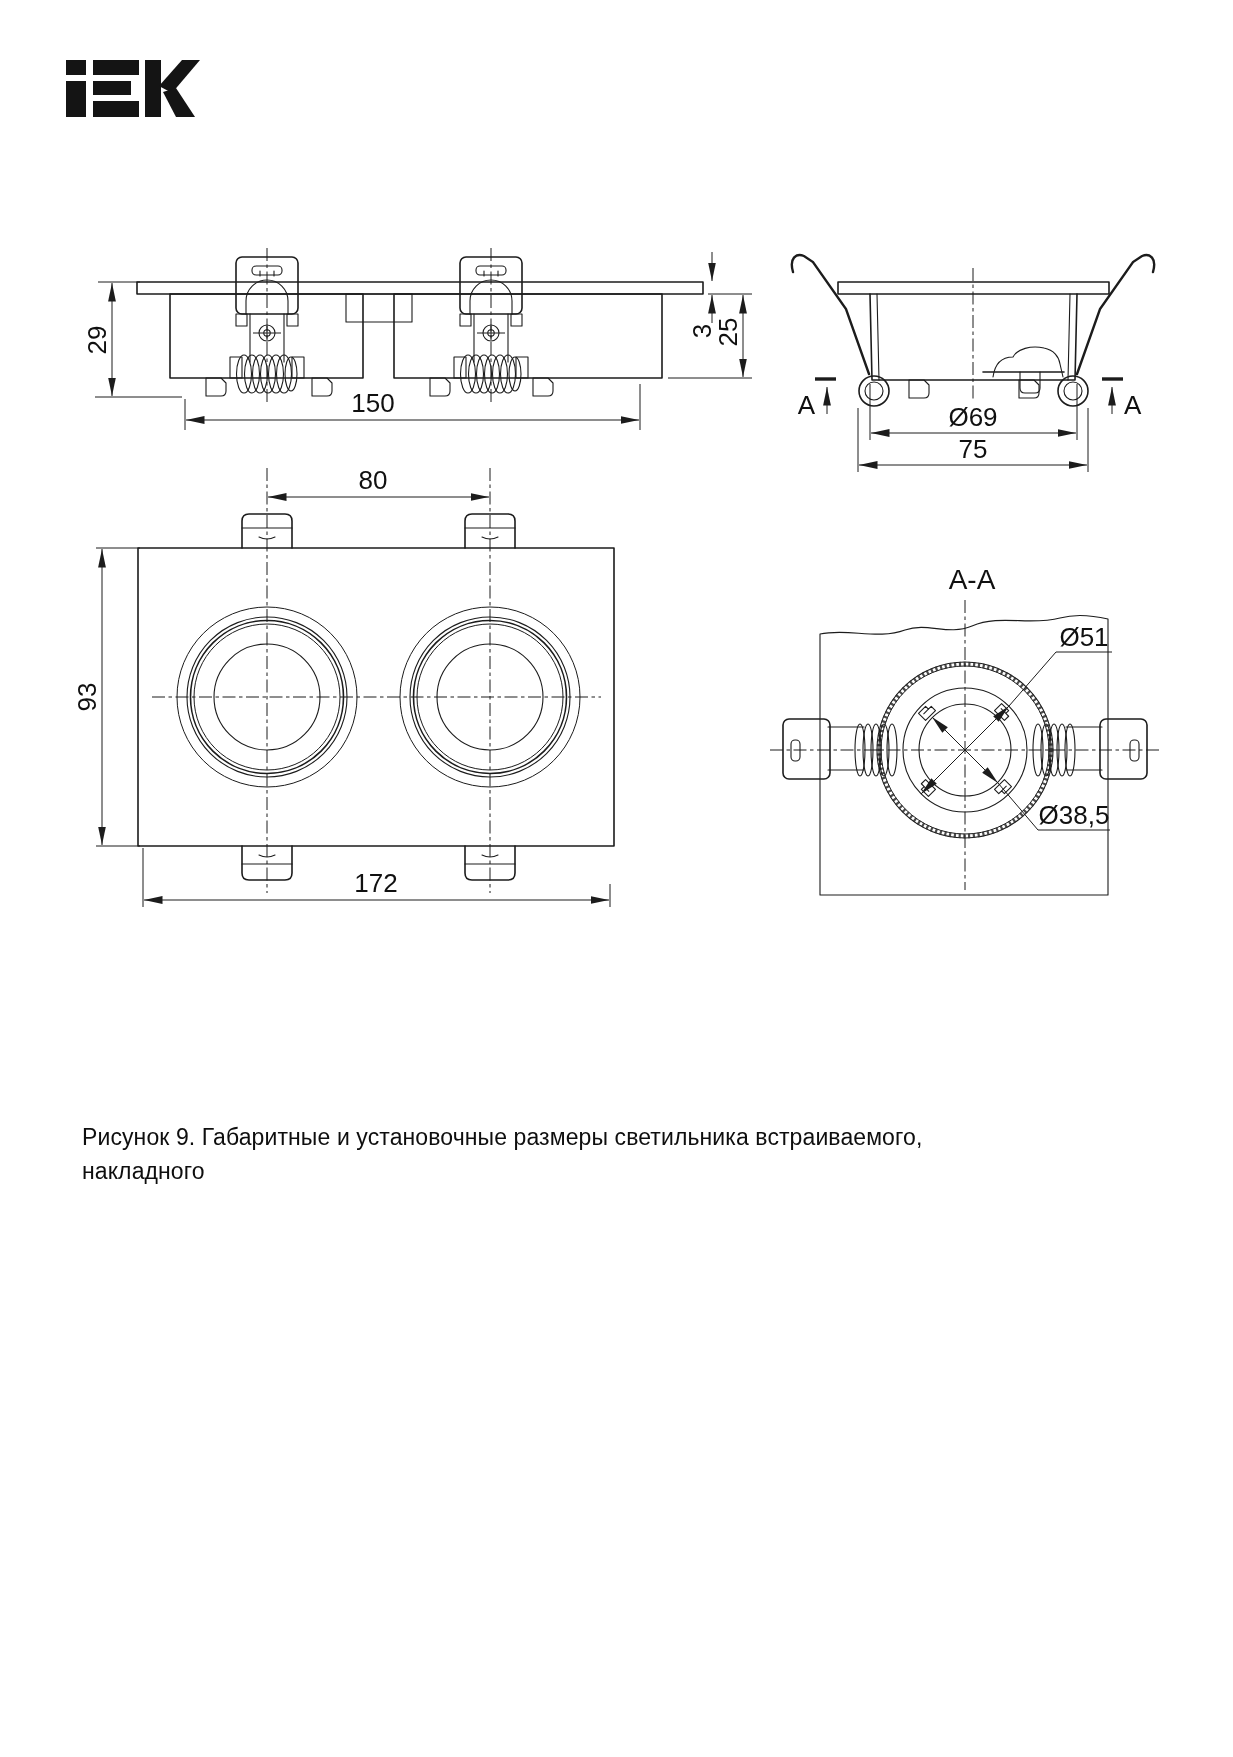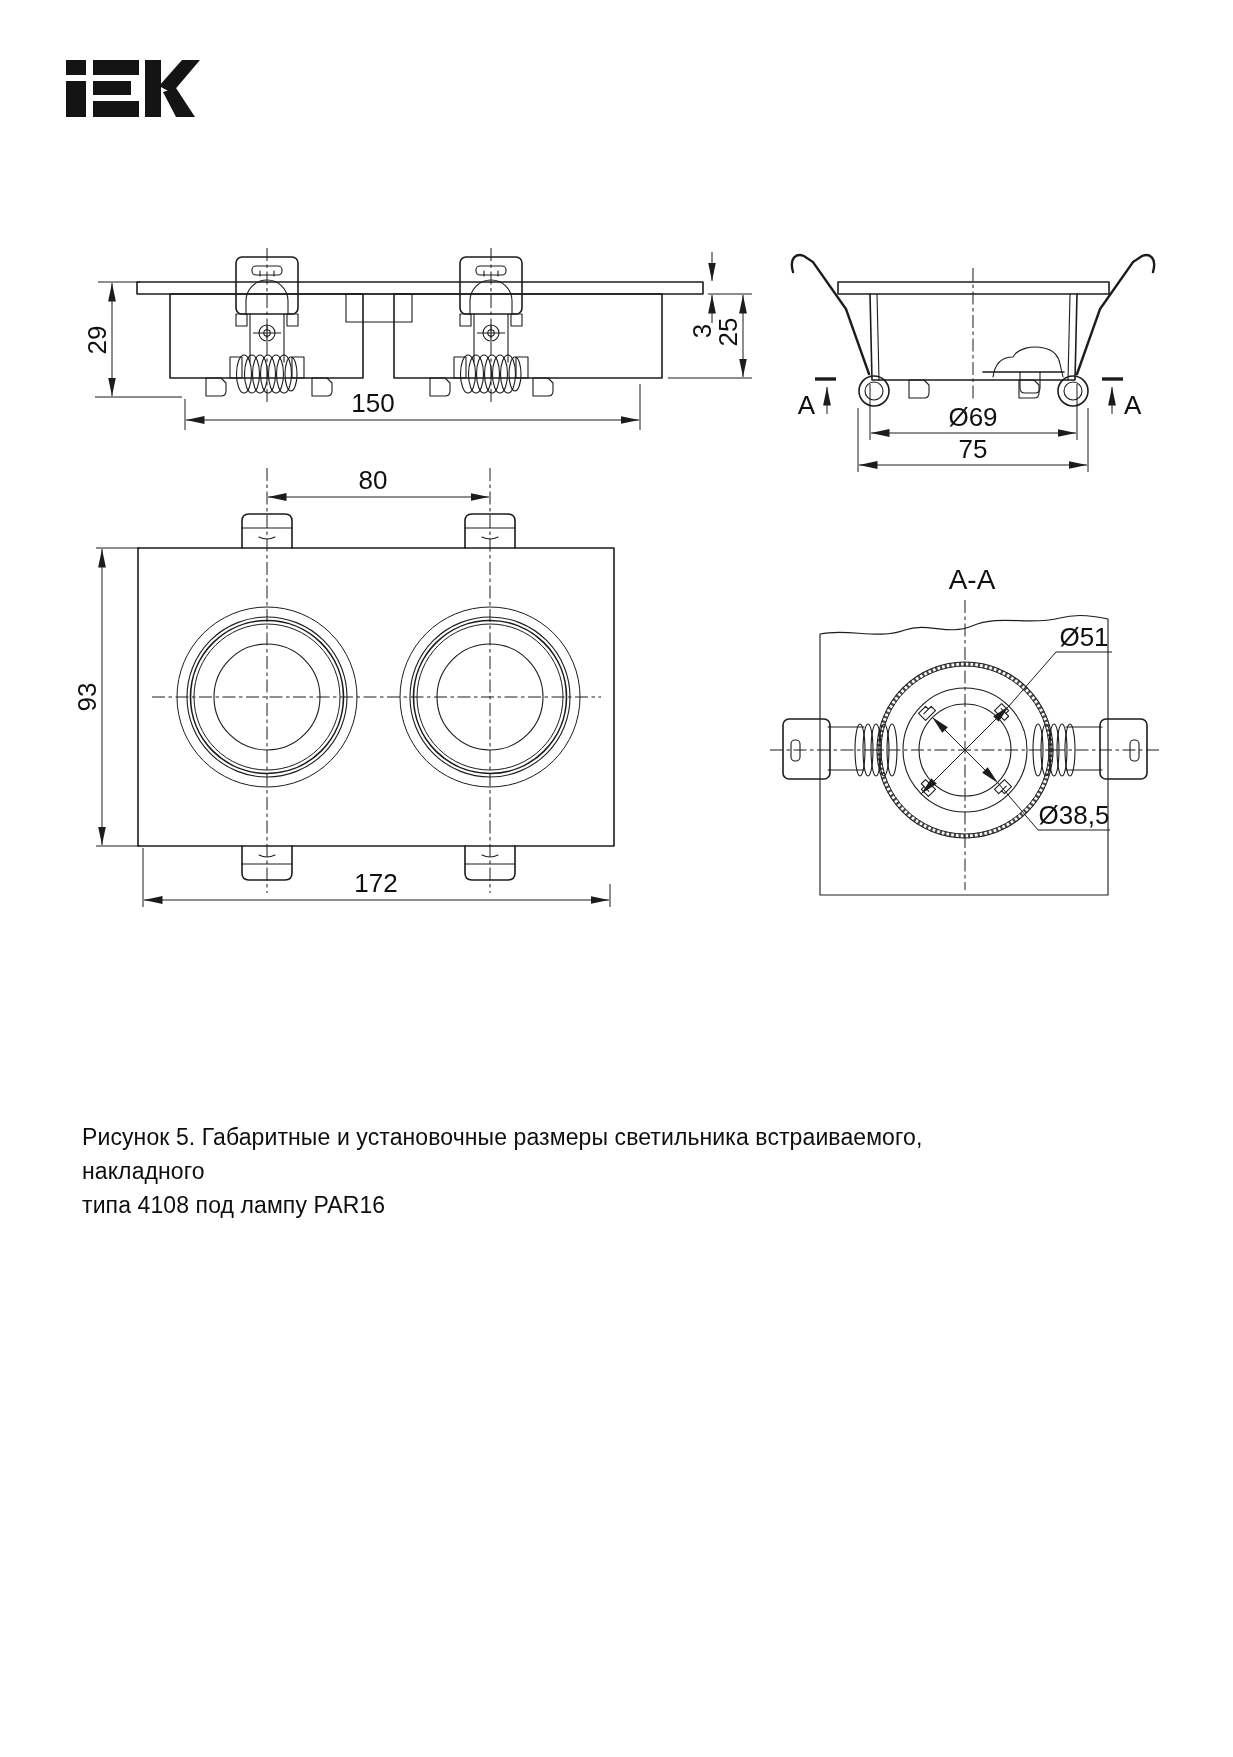--- a/index.html
+++ b/index.html
@@ -241,17 +241,16 @@
     <text class="lbl" text-anchor="middle" x="1084" y="646">Ø51</text>
 
     <line class="d" x1="932" y1="717" x2="998" y2="783" marker-start="url(#arw)" marker-end="url(#arw)"></line>
     <line class="d" x1="998" y1="783" x2="1038" y2="830"></line>
     <line class="d" x1="1038" y1="830" x2="1110" y2="830"></line>
     <text class="lbl" text-anchor="middle" x="1074" y="824">Ø38,5</text>
   </g>
 </svg>
 
 <div class="caption">
-  <span>Рисунок 5. Габаритные и установочные размеры светильника встраиваемого, накладного</span>
-  <span>типа 4108 под лампу PAR16</span>
+  <span>Рисунок 9. Габаритные и установочные размеры светильника встраиваемого, накладного</span>
 </div>
 
 </div>
 
 </body></html>

